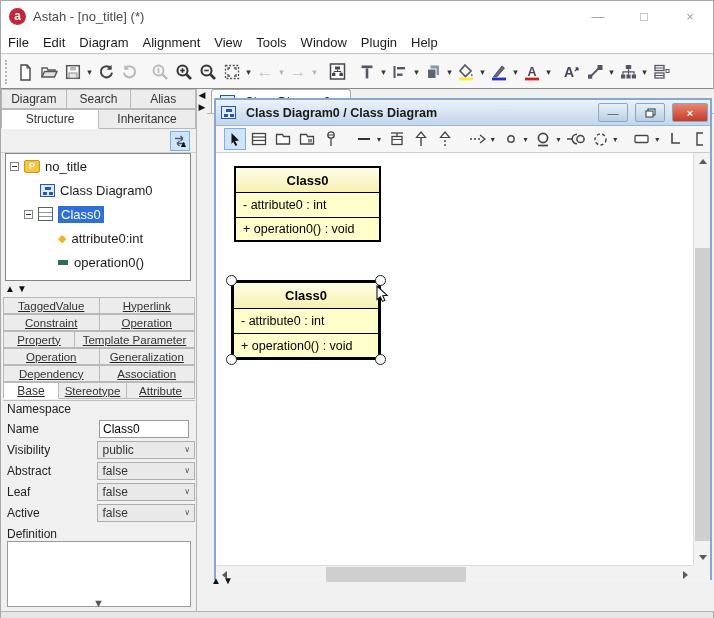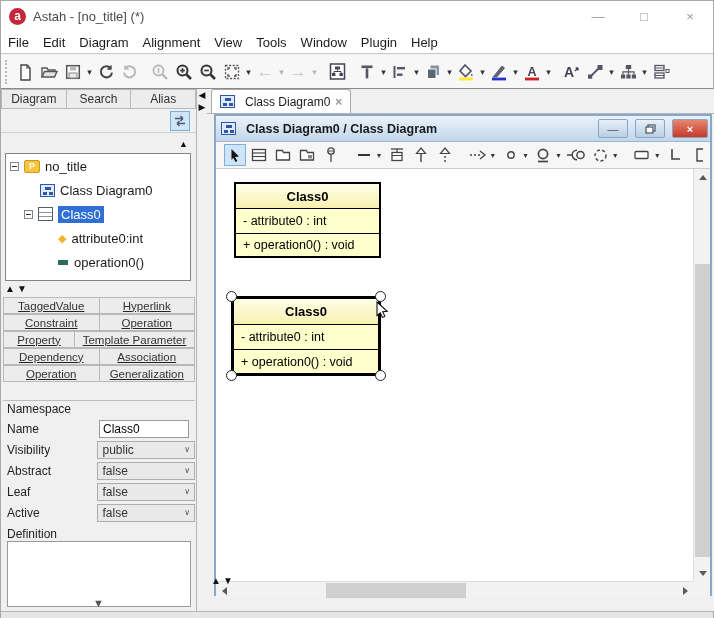--- a/index.html
+++ b/index.html
@@ -75,21 +75,21 @@
   .split-strip { position:absolute; left:196px; top:88px; width:10px; height:522px; }
   .split-tri { font-size:9px; color:#111; line-height:12px; text-align:center; }
 
   
   .main-area { position:absolute; left:206px; top:88px; width:508px; height:522px; background:#f0f0f0; }
   .doc-tabbar { position:absolute; left:0; top:0; width:100%; height:25px; border-bottom:1px solid #b5b5b5; display:flex; align-items:flex-end; }
   .doc-tab { height:24px; margin-left:4px; background:#fff; border:1px solid #a9a9a9; border-bottom:none; border-radius:3px 3px 0 0; display:flex; align-items:center; gap:5px; padding:0 8px; }
   .doc-tab-label { font-size:12px; color:#1a1a1a; }
   .doc-close { color:#9a9a9a; font-size:12px; font-weight:bold; }
 
-  .inner-window { position:absolute; left:7px; top:25px; width:498px; height:482px; border:2px solid #89a8c8; background:#f6f6f6; }
+  .inner-window { position:absolute; left:7px; top:9px; width:498px; height:482px; border:2px solid #89a8c8; background:#f6f6f6; }
   .iw-titlebar { height:26px; background:linear-gradient(#eaf2fb,#c2d6ea); display:flex; align-items:center; padding-left:5px; gap:5px; border-bottom:1px solid #9fb8d2; }
   .iw-title { font-size:12.5px; font-weight:bold; color:#1a1a1a; flex:1; white-space:nowrap; overflow:hidden; }
   .iw-btn { width:30px; height:19px; margin-right:2px; border:1px solid #8aa5c2; border-radius:2px; background:linear-gradient(#e7f0f9,#b9cfe4); display:flex; align-items:center; justify-content:center; font-size:11px; color:#44525f; }
   .iw-btn.close { background:linear-gradient(#e8876f,#c6392b); color:#fff; font-weight:bold; width:36px; }
 
   .iw-toolbar { height:27px; background:#f6f6f6; border-bottom:1px solid #cdcdcd; display:flex; align-items:center; padding-left:8px; gap:2px; overflow:hidden; }
   .dg-btn { min-width:22px; height:22px; display:flex; align-items:center; justify-content:center; }
   .dg-btn.active { background:#cfe4f7; border:1px solid #7ab0de; }
   .dg-caret { width:8px; font-size:8px; color:#333; }
   .dg-gap { width:8px; }
@@ -365,20 +365,24 @@
         </svg>
     </div>
   </div>
 
   <div class="left-panel">
     <div class="ltabs">
       <div class="ltab">Diagram</div>
       <div class="ltab">Search</div>
       <div class="ltab">Alias</div>
     </div>
+    <div class="ltabs">
+      <div class="ltab active">Structure</div>
+      <div class="ltab">Inheritance</div>
+    </div>
     <div class="lstrip">
       <div class="sync-btn">
         <svg width="14" height="14" viewBox="0 0 14 14">
             <path d="M2 4.5h8m0 0L7.5 2M10 4.5 7.5 7" stroke="#4a5a6a" stroke-width="1.4" fill="none"></path>
             <path d="M12 9.5H4m0 0L6.5 7M4 9.5 6.5 12" stroke="#4a5a6a" stroke-width="1.4" fill="none"></path>
           </svg>
       </div>
     </div>
 
     <span class="tree-collapse">▲</span>
@@ -417,26 +421,31 @@
       </div>
       <div class="ptab-row">
         <div class="ptab">Constraint</div>
         <div class="ptab">Operation</div>
       </div>
       <div class="ptab-row">
         <div class="ptab" style="flex:0 0 72px;">Property</div>
         <div class="ptab">Template Parameter</div>
       </div>
       <div class="ptab-row">
+        <div class="ptab">Operation</div>
+        <div class="ptab">Generalization</div>
+      </div>
+      <div class="ptab-row">
         <div class="ptab">Dependency</div>
         <div class="ptab">Association</div>
       </div>
       <div class="ptab-row">
-        <div class="ptab">Operation</div>
-        <div class="ptab">Generalization</div>
+        <div class="ptab active" style="flex:0 0 56px;">Base</div>
+        <div class="ptab">Stereotype</div>
+        <div class="ptab">Attribute</div>
       </div>
     </div>
 
     <div class="form-area">
       <div class="group-label">Namespace</div>
       <div class="frow">
         <span class="flabel">Name</span>
         <input class="ftext" type="text" value="Class0" style="">
       </div>
       <div class="frow">

